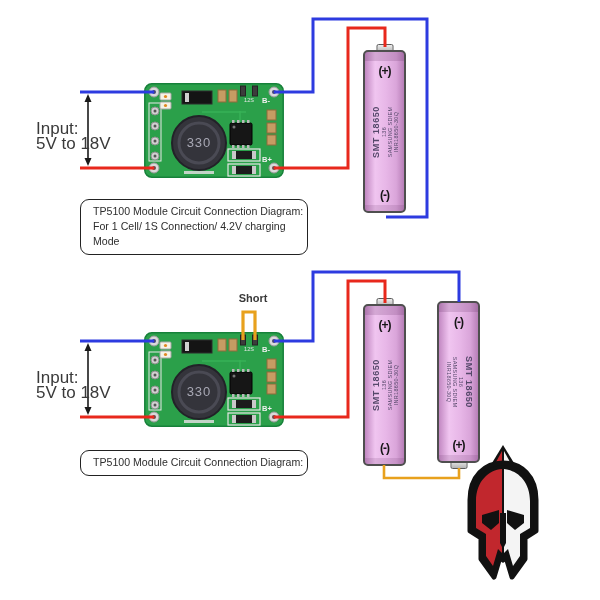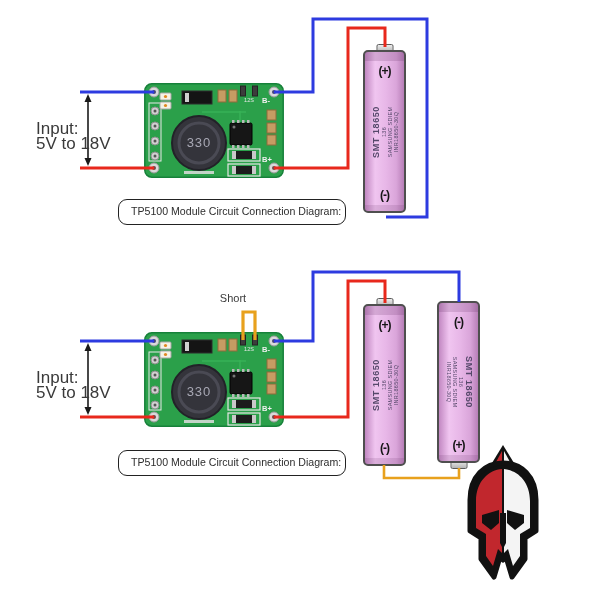--- a/index.html
+++ b/index.html
@@ -2,21 +2,21 @@
 <html><head>
 <meta charset="utf-8">
 <style>
   html,body{margin:0;padding:0;background:#fff;}
   #stage{position:relative;width:600px;height:600px;background:#fff;overflow:hidden;
          font-family:"Liberation Sans",sans-serif;}
   
   .input-label{position:absolute;font-size:17px;line-height:15px;color:#3a3a3a;z-index:60;}
   .short-label{position:absolute;font-size:11px;color:#3a3a3a;width:50px;text-align:center;z-index:60;}
   .caption{position:absolute;width:214px;border:1.6px solid #222;border-radius:9px;background:#fff;
-           padding:4px 0 5px 12px;font-size:10.6px;line-height:15px;color:#2e2e2e;z-index:30;margin-left:38px;}
+           padding:4px 0 5px 12px;font-size:10.6px;line-height:15px;color:#2e2e2e;z-index:30;}
   
   .battery{position:absolute;width:43px;z-index:10;}
   .batt-button{position:absolute;left:50%;transform:translateX(-50%);width:17px;height:9px;
                background:linear-gradient(#ececec,#b5b5b5);border:1.5px solid #5a5a5a;border-radius:2px;box-sizing:border-box;}
   .battery.normal .batt-button{top:0;}
   .battery.flipped .batt-button{bottom:0;}
   .batt-body{position:absolute;left:0;right:0;border:2px solid #4f4f4f;border-radius:5px;box-sizing:border-box;
              background:linear-gradient(90deg,#c288c2 0%,#f0c5f0 26%,#e7b6e7 55%,#daa5da 80%,#b87fb8 100%);}
   .battery.normal .batt-body{top:6px;bottom:0;}
   .battery.flipped .batt-body{top:0;bottom:6px;}
@@ -41,20 +41,21 @@
 
 <div id="stage">
 
   <div class="input-label" style="left:36px;top:121px;">
     <div>Input:</div>
     <div>5V to 18V</div>
   </div>
 
   <div class="caption" style="left:80px;top:199px;">
     <div>TP5100 Module Circuit Connection Diagram:</div>
+    <div>For 1 Cell/ 1S Connection/ 4.2V charging Mode</div>
   </div>
 
   <div class="battery normal" style="left:363px;top:44px;height:169px;">
     <div class="batt-button"></div>
     <div class="batt-body">
       <div class="term top">(+)</div>
       <div class="batt-label">
         <div class="bl-big">SMT 18650</div>
         <div class="bl-sm">136</div>
         <div class="bl-sm">SAMSUNG SDIEM</div>
@@ -62,21 +63,21 @@
       </div>
       <div class="term bottom">(-)</div>
     </div>
   </div>
 
   <div class="input-label" style="left:36px;top:370px;">
     <div>Input:</div>
     <div>5V to 18V</div>
   </div>
 
-  <div class="short-label" style="left:208px;top:292px;">Short</div>
+  <div class="short-label" style="left:228px;top:292px;font-weight:bold;">Short</div>
 
   <div class="caption" style="left:80px;top:450px;">
     <div>TP5100 Module Circuit Connection Diagram:</div>
   </div>
 
   <div class="battery normal" style="left:363px;top:298px;height:168px;">
     <div class="batt-button"></div>
     <div class="batt-body">
       <div class="term top">(+)</div>
       <div class="batt-label">

